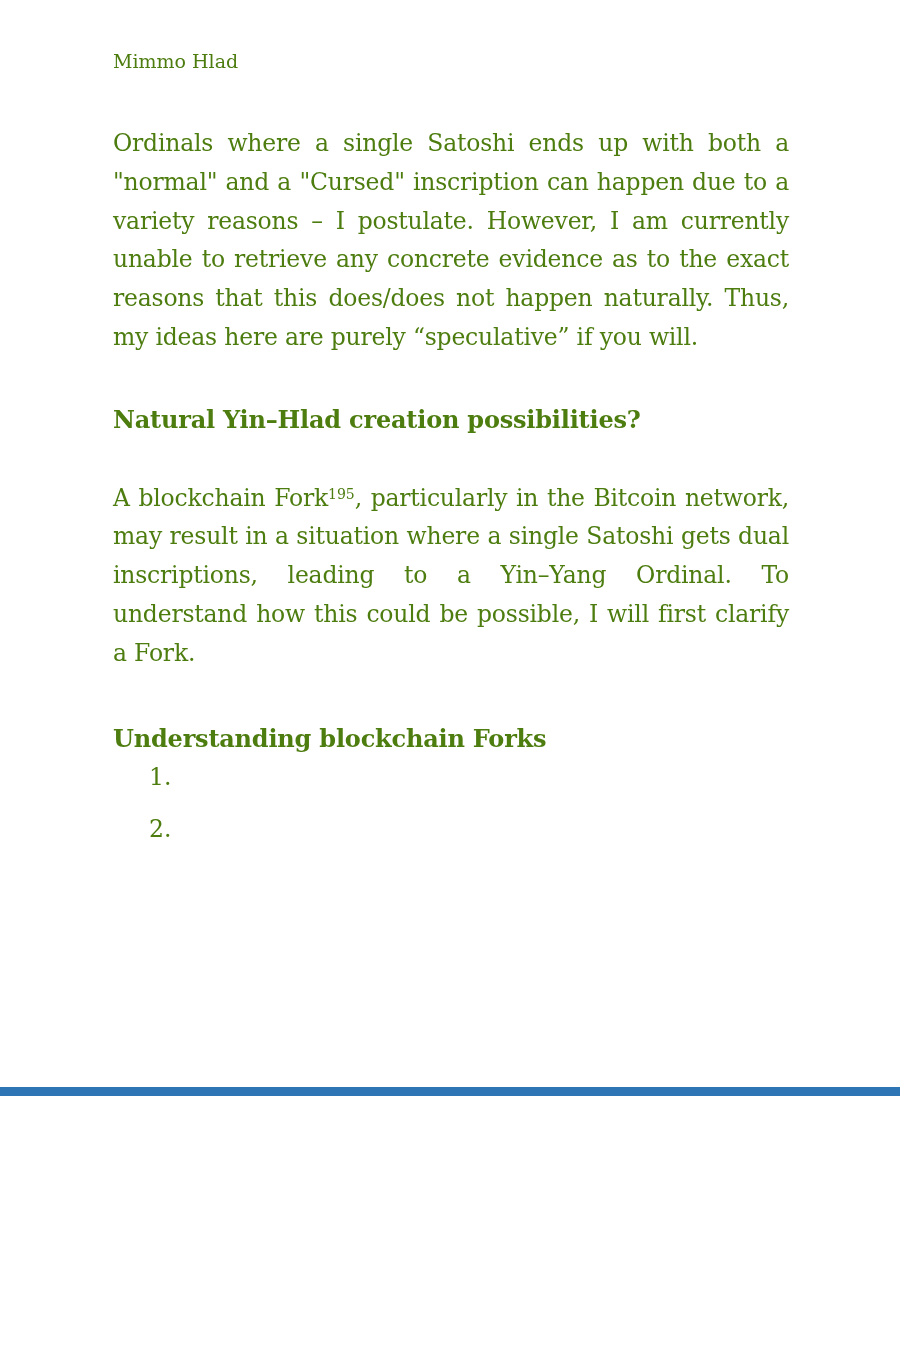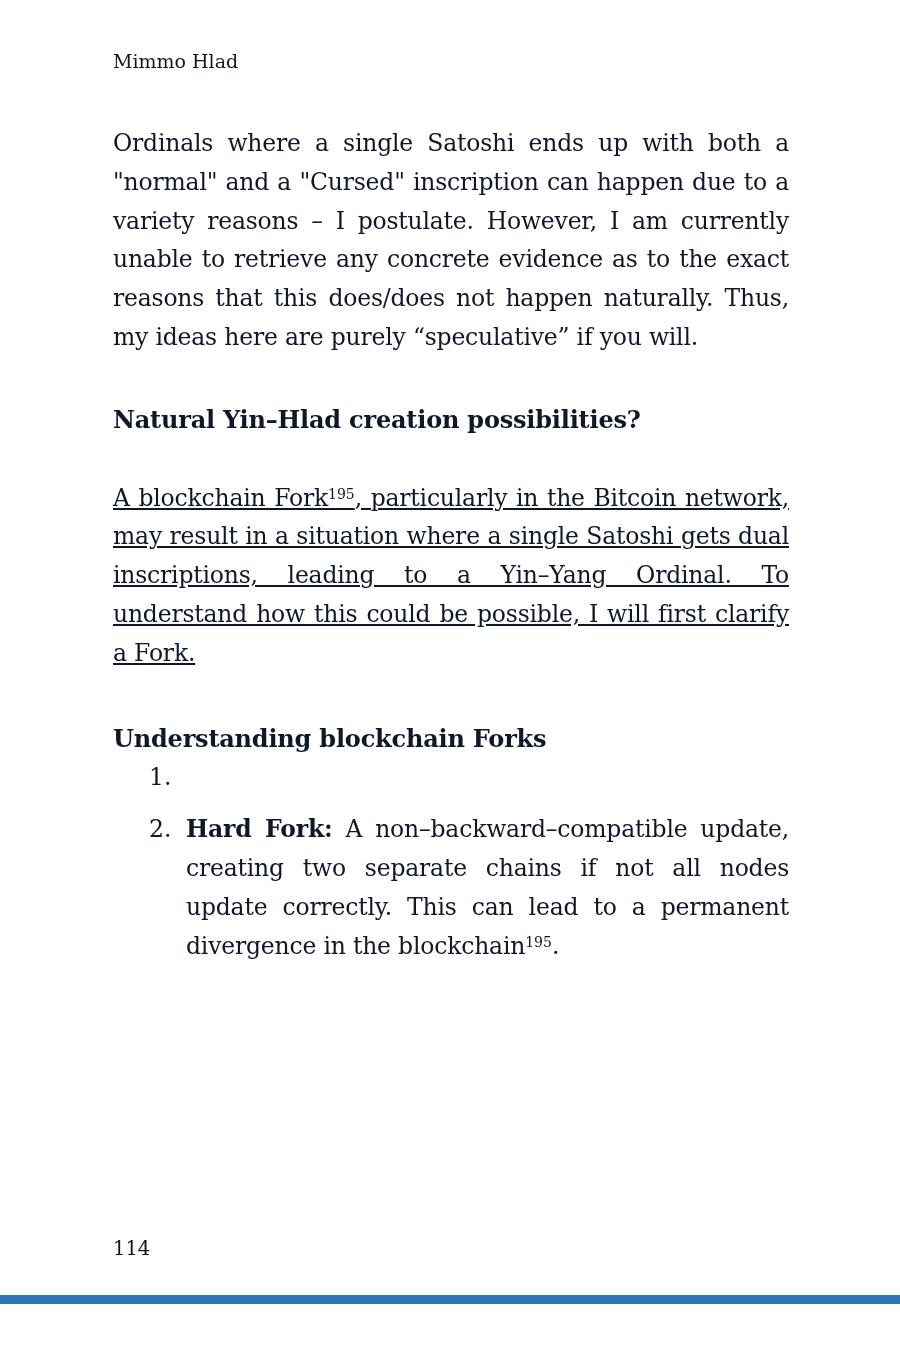--- a/index.html
+++ b/index.html
@@ -3,46 +3,46 @@
 <meta charset="utf-8">
 <style>
   html, body {
     margin: 0;
     padding: 0;
     background: #ffffff;
   }
   .page {
     position: relative;
     width: 900px;
-    height: 1304px;
+    height: 1096px;
     background: #ffffff;
     overflow: hidden;
     font-family: "DejaVu Serif", serif;
-    color: #0f172a;
+    color: #4d7c0f;
   }
   .content {
     position: absolute;
     left: 113px;
     top: 0;
     width: 676px;
   }
   .running-header {
     margin-top: 49px;
     font-size: 19px;
     line-height: 25px;
   }
   .body-par {
     margin: 0;
     font-size: 23.5px;
     line-height: 38.8px;
     text-align: justify;
     letter-spacing: -0.2px;
   }
   .p-intro   { margin-top: 50px; }
-  .p-fork    { margin-top: 39px; text-decoration: underline; }
+  .p-fork    { margin-top: 39px; }
   .sec-heading {
     margin: 44px 0 0 0;
     font-size: 24px;
     line-height: 38.8px;
     font-weight: bold;
     letter-spacing: -0.2px;
   }
   .sec-heading.second { margin-top: 47px; }
   .fork-list {
     margin: 0;
@@ -108,21 +108,20 @@
     <p class="body-par p-fork"><span>A blockchain Fork</span><sup class="fn-ref">195</sup><span>, particularly in the Bitcoin network, may result in a situation where a single Satoshi gets dual inscriptions, leading to a Yin–Yang Ordinal. To understand how this could be possible, I will first clarify a Fork.</span></p>
 
     <h2 class="sec-heading second">Understanding blockchain Forks</h2>
 
     <ol class="fork-list">
       <li>
         <span class="li-number">1.</span>
       </li>
       <li>
         <span class="li-number">2.</span>
-        <span class="li-text"><b>Hard Fork:</b><span> A non–backward–compatible update, creating two separate chains if not all nodes update correctly. This can lead to a permanent divergence in the blockchain</span><sup class="fn-ref">195</sup><span>.</span></span>
       </li>
     </ol>
 
   </div>
 
   <div class="page-number">114</div>
 
   <div class="bottom-bar" style="background: rgb(46, 117, 181);"></div>
 </div>
 

